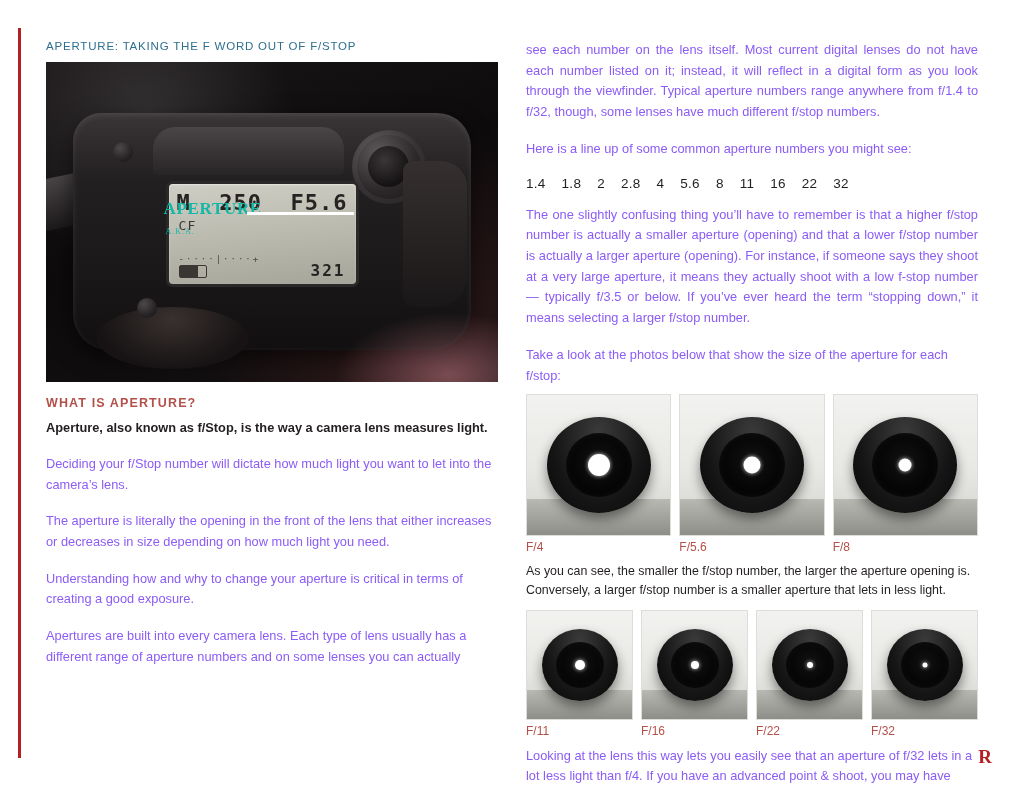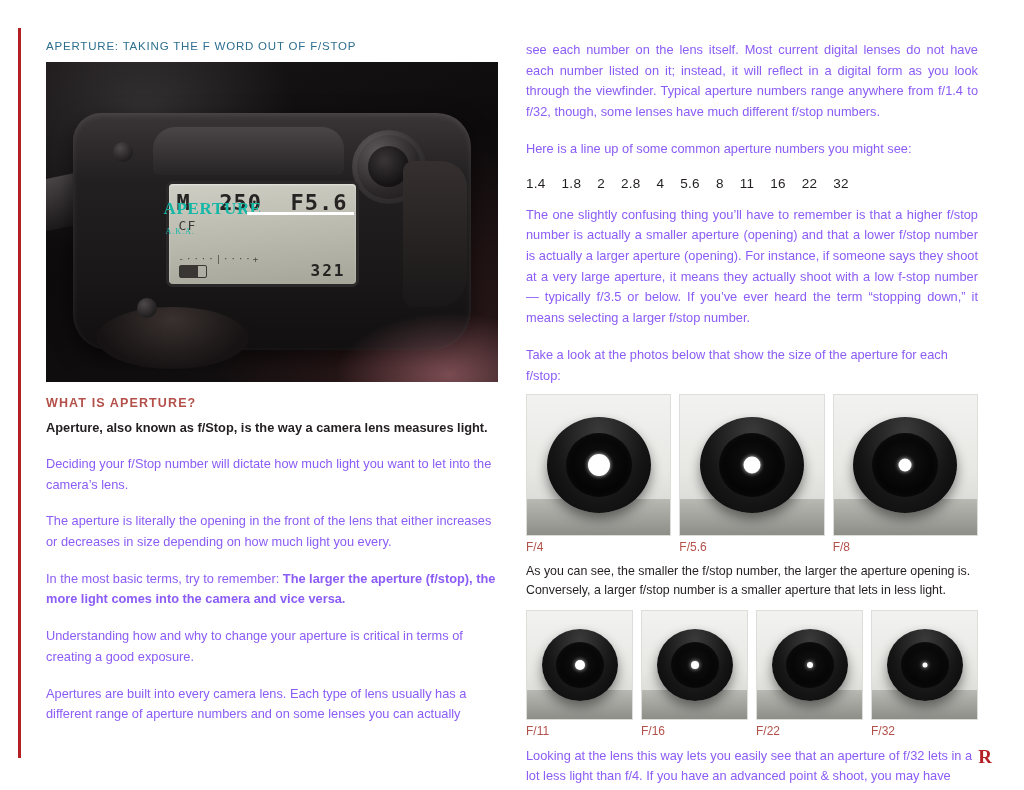--- a/index.html
+++ b/index.html
@@ -397,23 +397,22 @@
         <div class="callout-title">Aperture</div>
         <div class="callout-aka">A.K.A.</div>
       </div>
     </div>
 
     <h2 class="subhead">What is Aperture?</h2>
 
     <p class="lead">Aperture, also known as f/Stop, is the way a camera lens measures light.</p>
 
     <p class="body">Deciding your f/Stop number will dictate how much light you want to let into the camera’s lens.</p>
-    <p class="body">The aperture is literally the opening in the front of the lens that either increases or decreases in size depending on how much light you every.</p>
-
-    <p class="body"><span>In the most basic terms, try to remember: </span><b class="inline">The larger the aperture (f/stop), the more light comes into the camera and vice versa.</b></p>
+    <p class="body">The aperture is literally the opening in the front of the lens that either increases or decreases in size depending on how much light you need.</p>
+
 
     <p class="body">Understanding how and why to change your aperture is critical in terms of creating a good exposure.</p>
     <p class="body">Apertures are built into every camera lens. Each type of lens usually has a different range of aperture numbers and on some lenses you can actually</p>
   </div>
 
   <div class="col-right">
 
     <p class="body justify">see each number on the lens itself. Most current digital lenses do not have each number listed on it; instead, it will reflect in a digital form as you look through the viewfinder.  Typical aperture numbers range anywhere from f/1.4 to f/32, though, some lenses have much different f/stop numbers.</p>
     <p class="body">Here is a line up of some common aperture numbers you might see:</p>
 

